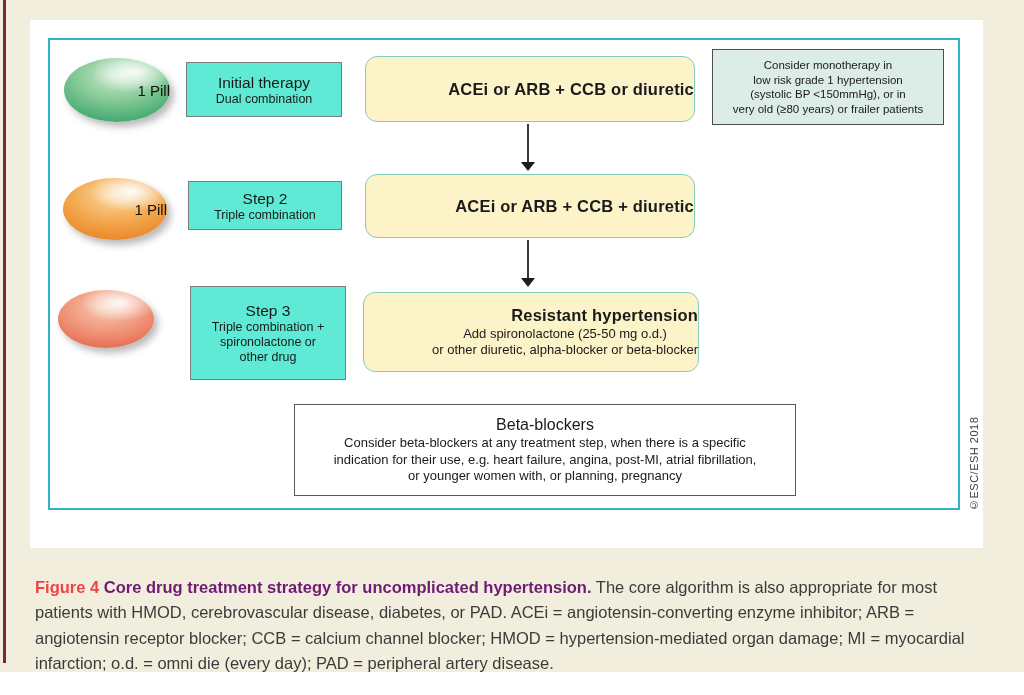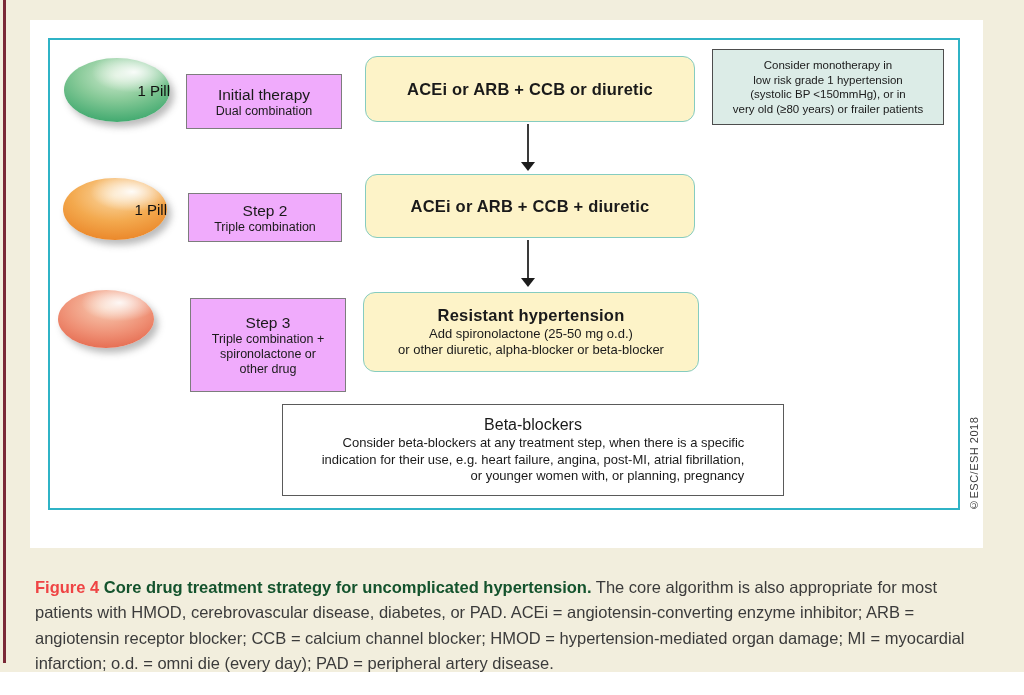--- a/index.html
+++ b/index.html
@@ -26,26 +26,26 @@
       radial-gradient(ellipse 40% 32% at 66% 22%, rgba(255,255,255,0.95), rgba(255,255,255,0) 100%),
       radial-gradient(ellipse 110% 110% at 50% 28%, #fbdaa8 0%, #f3a94e 38%, #e87c1e 76%, #d9660d 100%);
   }
   .pill-red{
     background:
       radial-gradient(ellipse 40% 32% at 64% 22%, rgba(255,255,255,0.9), rgba(255,255,255,0) 100%),
       radial-gradient(ellipse 110% 110% at 50% 30%, #f8cdb4 0%, #ef9075 42%, #de5136 84%, #cf3f28 100%);
   }
 
   
-  .stepbox{position:absolute;background:#f0abfc;border:1px solid #7d7d7d;
-           display:flex;flex-direction:column;align-items:center;justify-content:center;text-align:center;margin-top:12px;}
+  .stepbox{position:absolute;background:#5eead4;border:1px solid #7d7d7d;
+           display:flex;flex-direction:column;align-items:center;justify-content:center;text-align:center;}
   .stepbox .t1{font-size:15.5px;line-height:19px;}
   .stepbox .t2{font-size:12.5px;line-height:15px;white-space:pre-line;}
   .therapy{position:absolute;background:#fdf3c8;border:1.6px solid #85ccc0;border-radius:12px;
-           display:flex;flex-direction:column;align-items:center;justify-content:center;text-align:center;}
+           display:flex;flex-direction:column;align-items:flex-end;justify-content:center;text-align:center;}
   .therapy .t1{font-size:16.5px;font-weight:bold;letter-spacing:0.2px;}
   .therapy .t2{font-size:13px;line-height:16px;white-space:pre-line;margin-top:1px;}
   .note{position:absolute;background:#dcece7;border:1.5px solid #4d4d4d;
         display:flex;align-items:center;justify-content:center;text-align:center;
         font-size:11.5px;line-height:14.5px;white-space:pre-line;}
   .betabox{position:absolute;background:#ffffff;border:1px solid #5a5a5a;
            display:flex;flex-direction:column;align-items:center;justify-content:center;text-align:center;}
   .betabox .t1{font-size:16px;line-height:20px;}
   .betabox .t2{font-size:13px;line-height:16.5px;white-space:pre-line;}
 
@@ -55,21 +55,21 @@
   .arrow::after{content:'';position:absolute;left:0;bottom:0;width:0;height:0;
                 border-left:7px solid transparent;border-right:7px solid transparent;border-top:9px solid #1c1c1c;}
 
   .copyright{position:absolute;right:3px;top:368px;height:152px;
              writing-mode:vertical-rl;transform:rotate(180deg);
              font-size:11px;letter-spacing:0.5px;color:#3c3c3c;text-align:center;}
 
   
   .caption{position:absolute;left:35px;top:558px;width:956px;font-size:16.5px;line-height:25.5px;color:#3b3b3b;}
   .cap-label{color:#ef4444;font-weight:bold;}
-  .cap-title{color:#14532d;font-weight:bold;}
+  .cap-title{color:#701a75;font-weight:bold;}
 </style>
 </head>
 <body>
 
 <div class="page-bg"></div>
 <div class="margin-line"></div>
 
 <div class="panel">
   <div class="frame">
 
@@ -111,21 +111,21 @@
       <div class="t2">Triple combination +
 spironolactone or
 other drug</div>
     </div>
     <div class="therapy" style="left:313px;top:252px;width:334px;height:78px;">
       <div class="t1">Resistant hypertension</div>
       <div class="t2">Add spironolactone (25-50 mg o.d.)
 or other diuretic, alpha-blocker or beta-blocker</div>
     </div>
 
-    <div class="betabox" style="left:232px;top:364px;width:500px;height:90px;text-align:right;">
+    <div class="betabox" style="left:244px;top:364px;width:500px;height:90px;">
       <div class="t1">Beta-blockers</div>
       <div class="t2">Consider beta-blockers at any treatment step, when there is a specific
 indication for their use, e.g. heart failure, angina, post-MI, atrial fibrillation,
 or younger women with, or planning, pregnancy</div>
     </div>
 
   </div>
 
   <div class="copyright">©ESC/ESH 2018</div>
 </div>

